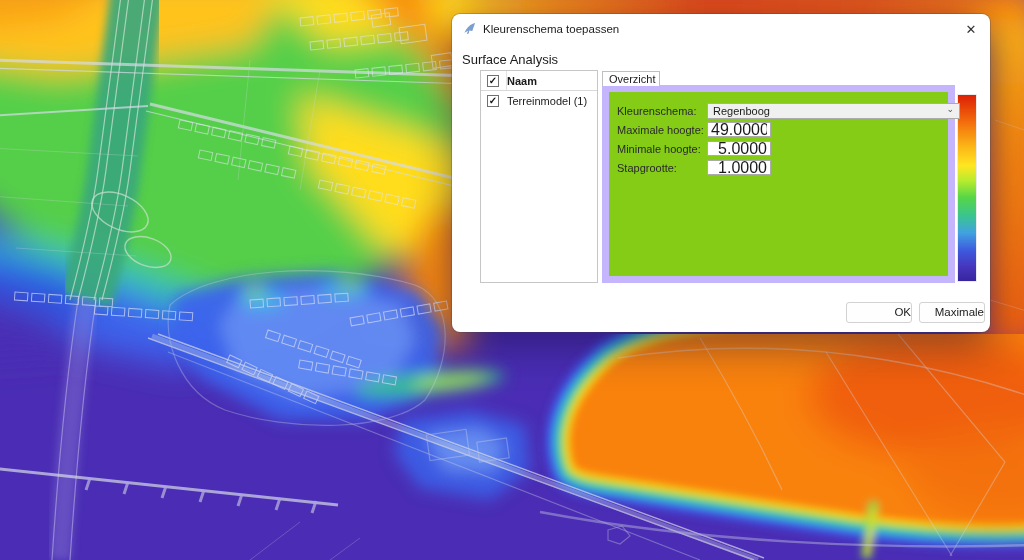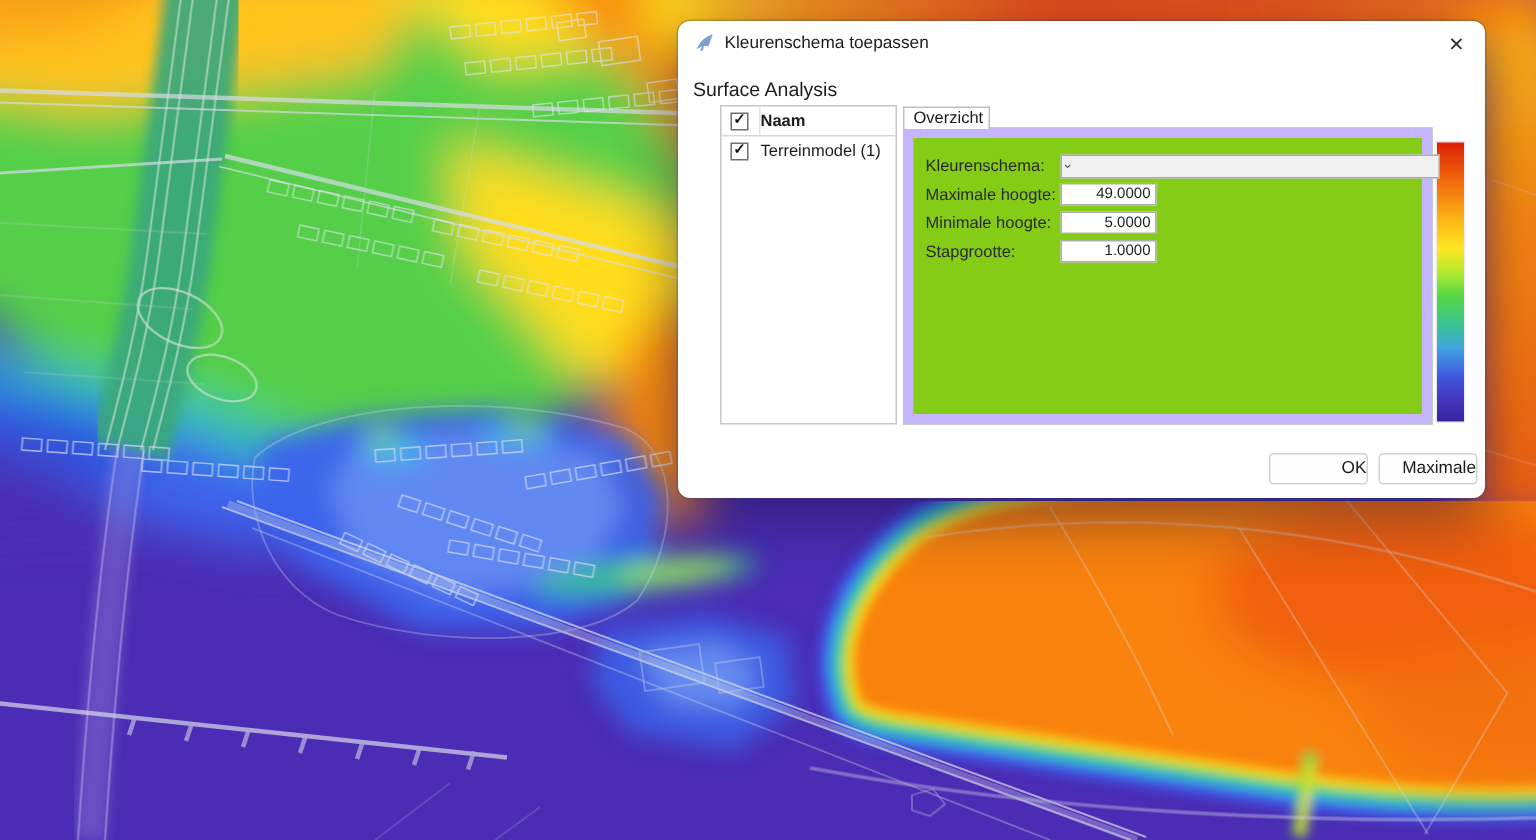--- a/index.html
+++ b/index.html
@@ -34,21 +34,21 @@
        border:1px solid #bfbfbf;border-bottom:none;box-sizing:border-box;padding-left:6px;
        line-height:14px;font-size:11px;color:#1b1b1b;}
   .tabpanel{position:absolute;left:150px;top:71px;width:353px;height:198px;border:7px solid #c4b5fd;
             background:#84cc16;box-sizing:border-box;z-index:1;}
   .flabel{position:absolute;left:8px;font-size:11px;color:#2a2a2a;line-height:15px;}
   .combo{position:absolute;left:98px;top:11px;width:253px;height:16px;background:#f0f0f0;
          border:1px solid #ababab;box-sizing:border-box;display:flex;align-items:center;cursor:default;}
   .combo .cval{margin-left:5px;font-size:11px;color:#1b1b1b;flex:1;}
   .combo .chev{font-size:9px;color:#555;margin-right:5px;line-height:1;transform:translateY(-2px);}
   .numin{position:absolute;left:98px;width:64px;height:15px;border:1px solid #ababab;box-sizing:border-box;
-         font-size:10px;text-align:right;padding:0 3px;font-family:"Liberation Sans",sans-serif;color:#1b1b1b;}
+         font-size:16px;text-align:right;padding:0 3px;font-family:"Liberation Sans",sans-serif;color:#1b1b1b;}
 
   .colorbar{position:absolute;left:506px;top:81px;width:18px;height:186px;
             box-shadow:0 0 0 1px rgba(0,0,0,.08);
             background:linear-gradient(180deg,#dd1f05 0%,#f26a0c 14%,#fbb216 27%,#ffe621 38%,
                        #b8ec2e 46%,#57d647 55%,#3ac48f 65%,#41a2e0 74%,#3e57dd 84%,#4634bb 93%,#37249e 100%);}
 
   .btn{position:absolute;top:288px;width:66px;height:21px;background:#fefefe;border:1px solid #d2d2d2;
        border-radius:3px;font-size:11.5px;color:#1b1b1b;font-family:"Liberation Sans",sans-serif;cursor:pointer;
        line-height:19px;text-align:right;padding:0;}
   .btn.ok{left:394px;}
@@ -250,20 +250,21 @@
         </span>
         <span class="ltext">Terreinmodel (1)</span>
       </div>
     </div>
 
     <div class="tab">Overzicht</div>
 
     <div class="tabpanel">
       <div class="flabel" style="top:12px;">Kleurenschema:</div>
       <div class="combo">
+        <span class="cval">Regenboog</span>
         <span class="chev">⌄</span>
       </div>
 
       <div class="flabel" style="top:31px;">Maximale hoogte:</div>
       <input class="numin" style="top: 30px;" value="49.0000">
 
       <div class="flabel" style="top:50px;">Minimale hoogte:</div>
       <input class="numin" style="top: 49px;" value="5.0000">
 
       <div class="flabel" style="top:69px;">Stapgrootte:</div>

